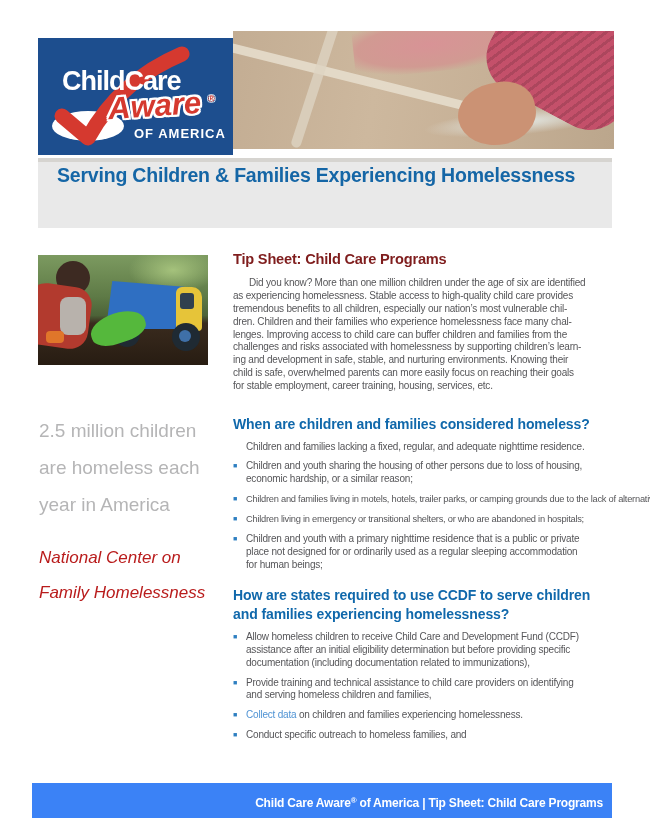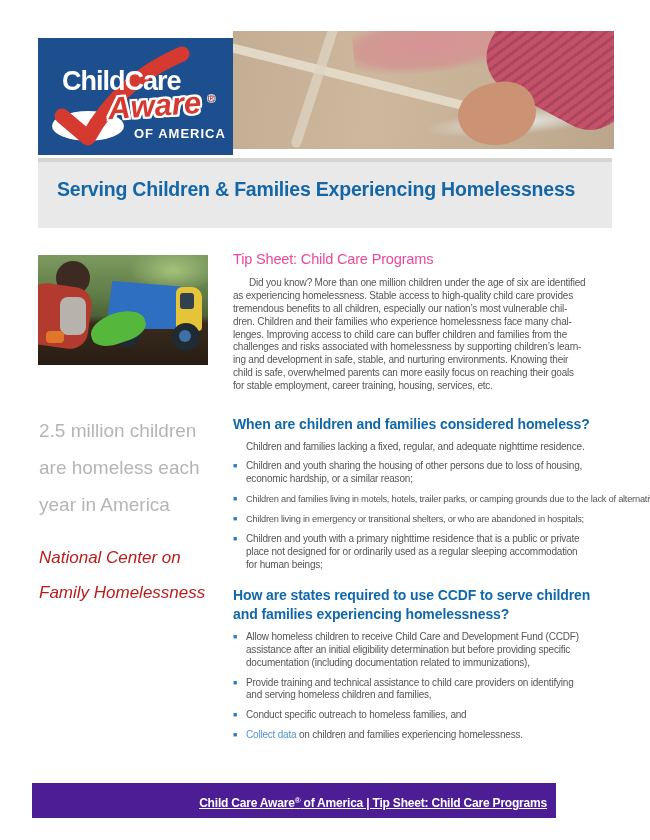--- a/index.html
+++ b/index.html
@@ -34,21 +34,21 @@
               background:radial-gradient(ellipse,#e3e8e4 0%,rgba(227,232,228,0) 70%);transform:rotate(-5deg);}
   .arm-sleeve{position:absolute;right:-28px;top:-34px;width:150px;height:118px;background:#c4506a;
               border-radius:38px;transform:rotate(28deg);
               background-image:repeating-linear-gradient(115deg,rgba(0,0,0,.12) 0 3px,rgba(0,0,0,0) 3px 8px);}
   .arm-hand{position:absolute;right:78px;top:52px;width:78px;height:62px;background:#cb9274;
             border-radius:50% 45% 50% 55%;transform:rotate(-12deg);}
 
   
   .title-band{position:absolute;left:38px;top:158px;width:574px;height:70px;background:#e9e9e9;
               border-top:4px solid #d6d4d0;box-sizing:border-box;}
-  .page-title{position:absolute;left:19px;top:16px;font-size:19.5px;font-weight:bold;color:#1566a6;
+  .page-title{position:absolute;left:19px;top:2px;font-size:19.5px;font-weight:bold;color:#1566a6;
               letter-spacing:-0.2px;}
 
   
   .child-photo{position:absolute;left:38px;top:255px;width:170px;height:110px;overflow:hidden;
                background:linear-gradient(#7c9a60 0%,#5e7a46 38%,#4c6338 55%,#3a2b1e 62%,#271c12 100%);}
   .foliage{position:absolute;left:90px;top:-8px;width:90px;height:46px;
            background:radial-gradient(ellipse,#a5c27c 0%,rgba(165,194,124,0) 70%);}
   .kid-head{position:absolute;left:18px;top:6px;width:34px;height:34px;background:#3d2a22;border-radius:50%;}
   .kid-sweater{position:absolute;left:-12px;top:30px;width:64px;height:62px;background:#b23a2e;
                border-radius:18px;transform:rotate(8deg);}
@@ -66,37 +66,37 @@
   .toy-orange{position:absolute;left:8px;top:76px;width:18px;height:12px;background:#e0762a;border-radius:4px;}
 
   .stat-quote{position:absolute;left:39px;top:412px;width:185px;font-size:19px;line-height:37px;
               color:#b5b5b6;white-space:pre-line;}
   .attribution{position:absolute;left:39px;top:540px;width:185px;font-size:17px;line-height:35px;
                color:#b91c1c;font-style:italic;white-space:pre-line;}
 
   
   .right-col{position:absolute;left:233px;top:253px;width:382px;color:#565659;font-size:10px;
              letter-spacing:-0.2px;line-height:12.9px;}
-  .tip-heading{margin:0 0 11px;font-size:14.6px;font-weight:normal;color:#ec4899;letter-spacing:-0.2px;}
+  .tip-heading{margin:0 0 11px;font-size:14.6px;font-weight:bold;color:#7f1d1d;letter-spacing:-0.2px;}
   .intro{margin:0 0 22px;white-space:pre-line;}
   .bold{font-weight:normal;padding-left:16px;}
   .sec-heading{margin:14px 0 6px;font-size:14px;font-weight:bold;color:#1068ab;line-height:19.5px;
                letter-spacing:-0.1px;white-space:pre-line;}
   .lead{margin:0 13px 7px;white-space:pre-line;}
   ul.blist{list-style:none;margin:0 0 2px;padding:0;}
   ul.blist li{position:relative;margin:4px 0 7px;padding-left:13px;white-space:pre-line;}
   .sq{position:absolute;left:0;top:0;font-size:7px;color:#2e7fc1;line-height:12.9px;}
   .condensed{font-size:9.3px;letter-spacing:-0.25px;white-space:nowrap;}
   .gap-top{margin-top:10px;}
   .link{color:#4f93d4;}
 
   
-  .footer-bar{position:absolute;left:32px;top:783px;width:524px;height:35px;background:#4c1d95;
+  .footer-bar{position:absolute;left:32px;top:783px;width:580px;height:35px;background:#3b82f6;
               color:#fff;font-weight:bold;font-size:12px;letter-spacing:-0.2px;line-height:35px;
-              text-align:right;box-sizing:border-box;padding-right:9px;text-decoration:underline;}
+              text-align:right;box-sizing:border-box;padding-right:9px;}
   .footer-reg{font-size:8px;vertical-align:4px;}
 </style>
 </head>
 <body>
 
 <div class="page">
 
   <div class="header">
     <div class="logo-box">
       <svg class="logo-check-svg" viewBox="0 0 170 105">
@@ -176,20 +176,20 @@
 
     <h2 class="sec-heading">How are states required to use CCDF to serve children
 and families experiencing homelessness?</h2>
 
     <ul class="blist">
       <li><span class="sq">■</span><span>Allow homeless children to receive Child Care and Development Fund (CCDF)
 assistance after an initial eligibility determination but before providing specific
 documentation (including documentation related to immunizations),</span></li>
       <li><span class="sq">■</span><span>Provide training and technical assistance to child care providers on identifying
 and serving homeless children and families,</span></li>
+      <li><span class="sq">■</span><a href="#" class="link" style="text-decoration:none;">Collect data</a><span> on children and families experiencing homelessness.</span></li>
       <li><span class="sq">■</span><span>Conduct specific outreach to homeless families, and</span></li>
-      <li><span class="sq">■</span><a href="#" class="link" style="text-decoration:none;">Collect data</a><span> on children and families experiencing homelessness.</span></li>
     </ul>
   </div>
 
   <div class="footer-bar"><span>Child Care Aware</span><span class="footer-reg">®</span><span> of America | Tip Sheet: Child Care Programs</span></div>
 
 </div>
 
 </body></html>

